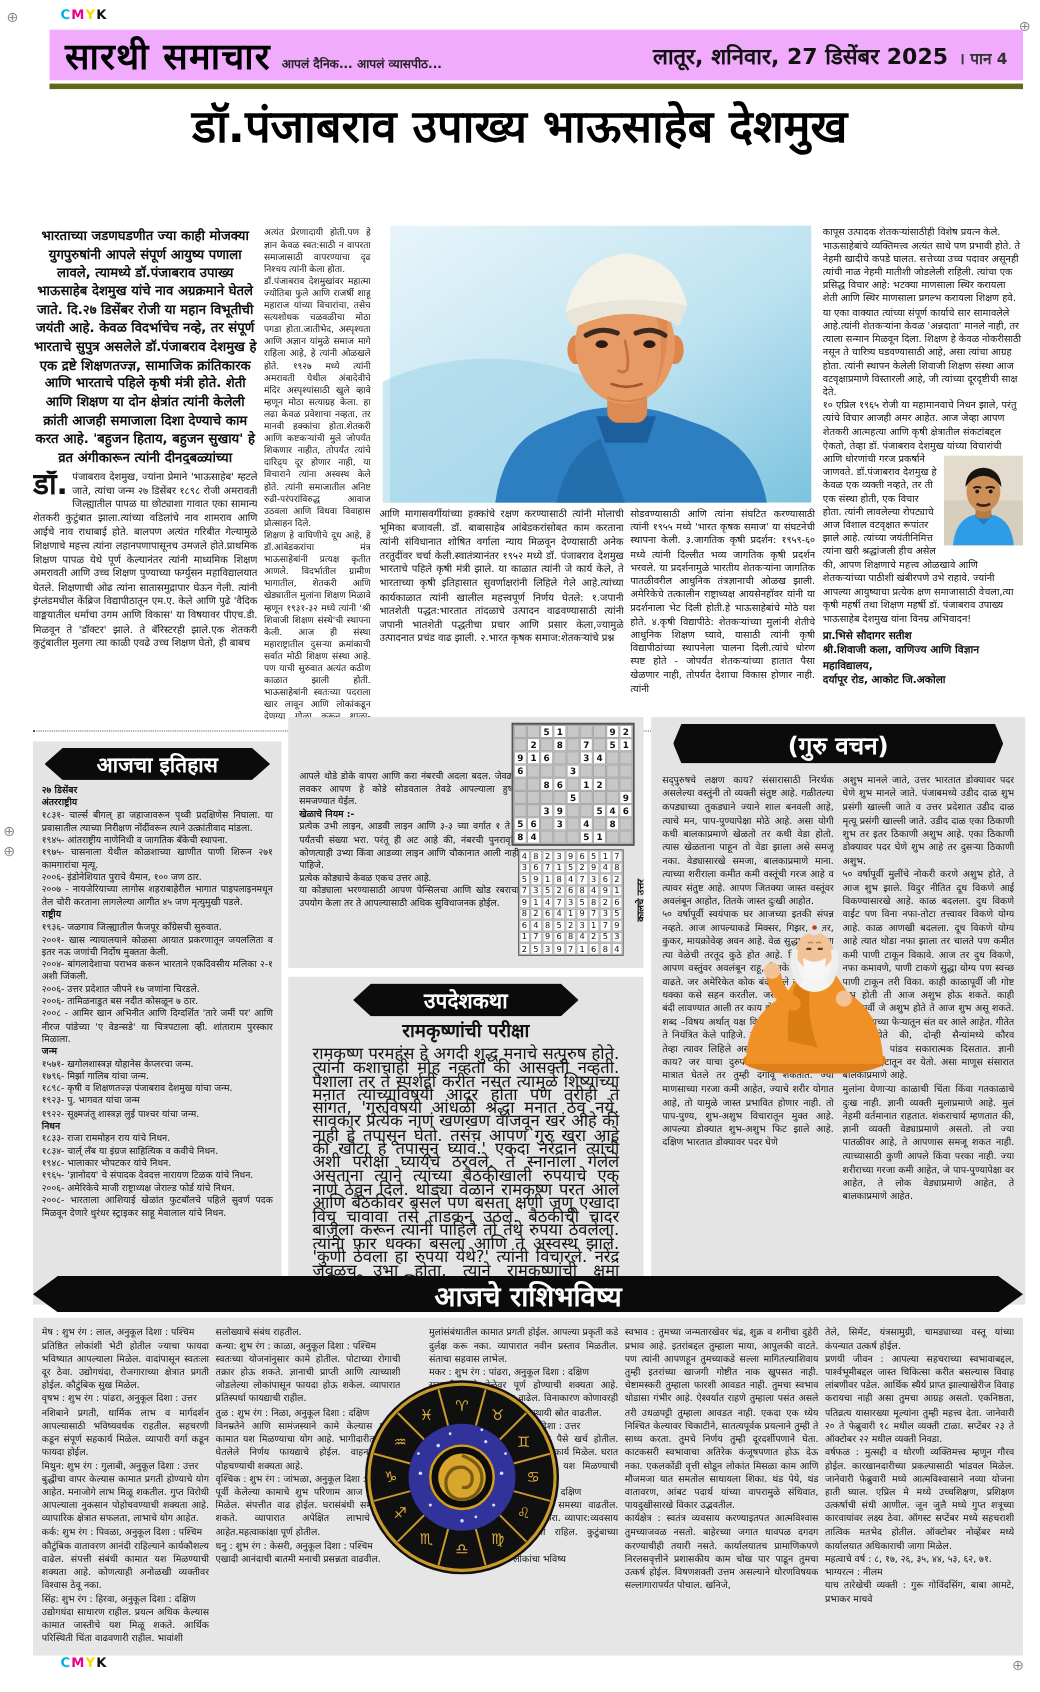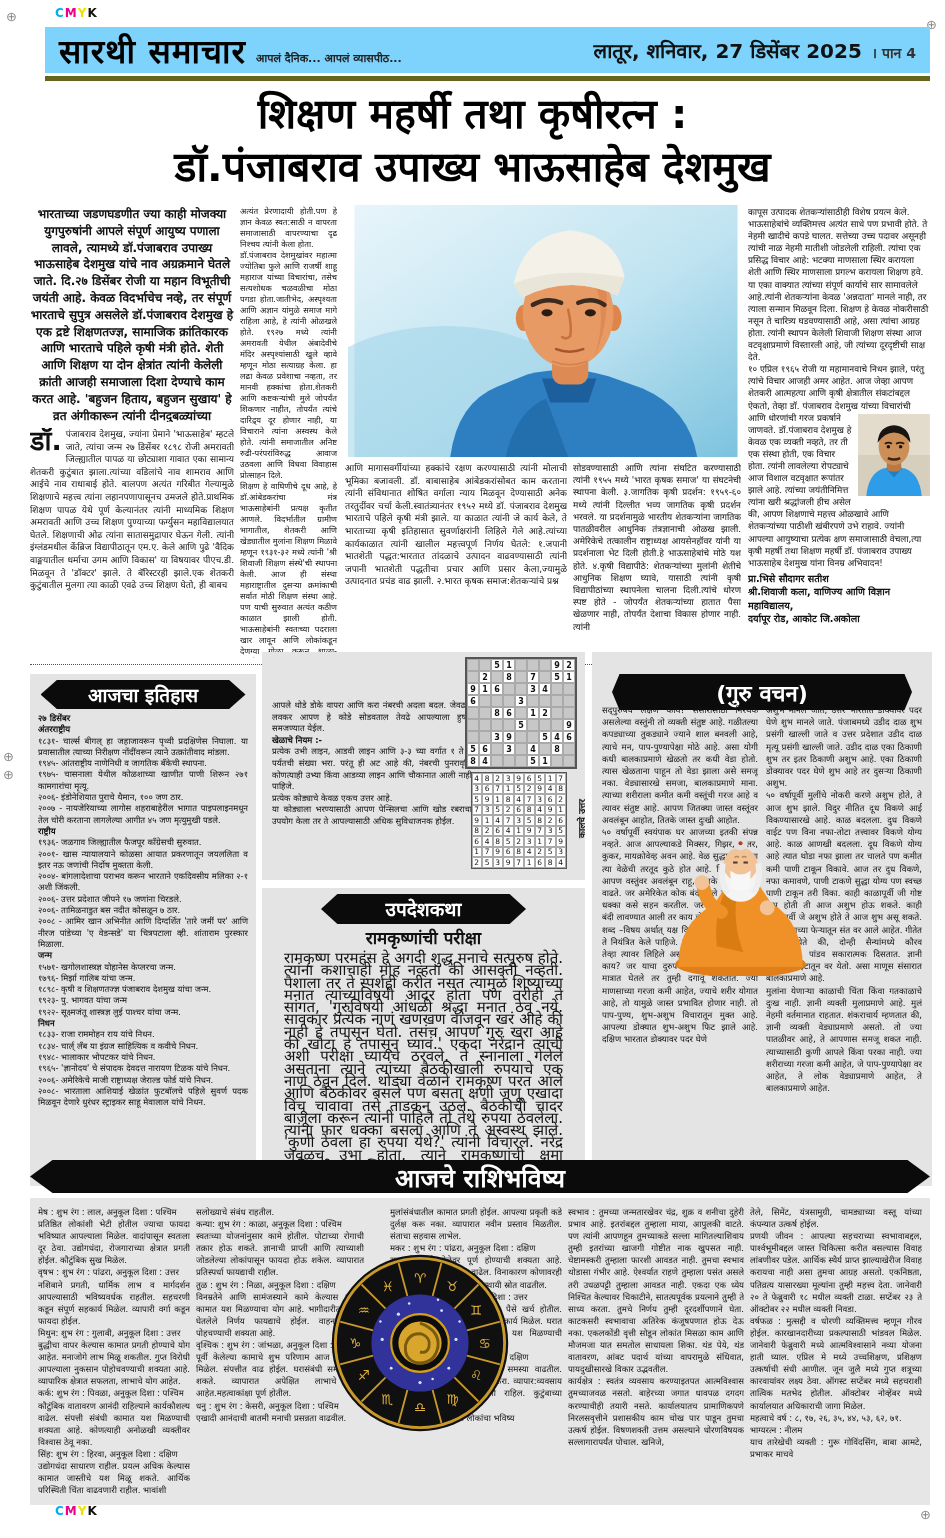--- a/index.html
+++ b/index.html
@@ -4,21 +4,21 @@
 <style>
   html,body{margin:0;padding:0;background:#fff;}
   .page{position:relative;width:945px;height:1538px;background:#ffffff;
         font-family:"DejaVu Sans",sans-serif;color:#111;overflow:hidden;}
   .abs{position:absolute;}
   .regmark{position:absolute;color:#8a8a8a;font-size:13px;line-height:13px;}
   .cmyk{position:absolute;font-size:12px;font-weight:bold;letter-spacing:1px;font-family:"DejaVu Sans",sans-serif;}
   .cmyk span.c{color:#00aeef}.cmyk span.m{color:#ec008c}.cmyk span.y{color:#f0e000}.cmyk span.k{color:#111}
 
   
-  .masthead{left:45px;top:27px;width:885px;height:46px;background:#7dd3fc;
+  .masthead{left:45px;top:27px;width:885px;height:46px;background:#f0abfc;
             display:flex;align-items:center;padding:0 14px;box-sizing:border-box;}
   .mast-title{font-size:33px;font-weight:bold;color:#000;letter-spacing:1px;white-space:nowrap;}
   .mast-tagline{font-size:11px;font-weight:bold;color:#222;margin:14px 0 0 10px;white-space:nowrap;}
   .mast-right{margin-left:auto;display:flex;align-items:baseline;gap:10px;}
   .mast-date{font-size:20px;font-weight:bold;white-space:nowrap;}
   .mast-page{font-size:14px;font-weight:bold;color:#333;white-space:nowrap;}
   .oliverule{left:45px;top:76px;width:885px;height:5px;background:#64661c;}
 
   
   .headline{left:30px;top:88px;width:885px;text-align:center;font-weight:bold;color:#000;}
@@ -51,21 +51,21 @@
   .sud-banner{position:absolute;left:18px;top:8px;width:195px;height:33px;font-size:21px;}
   .sudtxt{position:absolute;left:10px;top:48px;width:200px;font-size:8.4px;line-height:11.6px;text-align:justify;}
   .sgrid{display:grid;grid-template-columns:repeat(9,12px);grid-auto-rows:12px;border:2px solid #555;background:#fff;position:absolute;}
   .sgrid .cell{border:0.5px solid #aaa;font-size:8px;font-weight:bold;display:flex;align-items:center;justify-content:center;color:#111;}
   .sgrid .cell.blank{background:#c7c7c7;}
   .sgrid.small{grid-template-columns:repeat(9,10.5px);grid-auto-rows:10.5px;border:1.5px solid #555;}
   .sgrid.small .cell{font-size:7.5px;font-weight:normal;}
   .vlabel{position:absolute;transform:rotate(-90deg);transform-origin:center;font-size:9px;font-weight:bold;white-space:nowrap;}
 
   
-  .guru-banner{position:absolute;left:20px;top:22px;width:300px;height:36px;font-size:22px;}
+  .guru-banner{position:absolute;left:20px;top:6px;width:300px;height:36px;font-size:22px;}
   .gcol{position:absolute;font-size:8.6px;line-height:12.2px;text-align:justify;overflow:hidden;}
   .inset{position:absolute;background:#0a0a0a;color:#fff;font-weight:bold;text-align:center;
          font-size:15px;line-height:20px;display:flex;align-items:center;justify-content:center;border:2px solid #000;}
 
   
   .story-banner{margin:6px auto 2px auto;width:205px;height:30px;font-size:19px;}
   .story-title{text-align:center;font-size:17px;font-weight:bold;line-height:24px;}
   .storytxt{font-size:15px;line-height:12.3px;padding:2px 22px;text-align:justify;}
 
   
@@ -96,21 +96,20 @@
     <span class="mast-title">सारथी समाचार</span>
     <span class="mast-tagline">आपलं दैनिक... आपलं व्यासपीठ...</span>
     <span class="mast-right">
       <span class="mast-date">लातूर, शनिवार, 27 डिसेंबर 2025</span>
       <span class="mast-page">। पान 4</span>
     </span>
   </div>
   <div class="abs oliverule"></div>
 
   <div class="abs headline">
-    <div class="l1">शिक्षण महर्षी तथा कृषीरत्न :</div>
     <div class="l2">डॉ.पंजाबराव उपाख्य भाऊसाहेब देशमुख</div>
   </div>
 
   <div class="col" style="left:30px;top:206px;width:204px;height:452px">
     <div class="intro" style="height:216px;overflow:hidden">भारताच्या जडणघडणीत ज्या काही मोजक्या युगपुरुषांनी आपले संपूर्ण आयुष्य पणाला लावले, त्यामध्ये डॉ.पंजाबराव उपाख्य भाऊसाहेब देशमुख यांचे नाव अग्रक्रमाने घेतले जाते. दि.२७ डिसेंबर रोजी या महान विभूतीची जयंती आहे. केवळ विदर्भाचेच नव्हे, तर संपूर्ण भारताचे सुपुत्र असलेले डॉ.पंजाबराव देशमुख हे एक द्रष्टे शिक्षणतज्ज्ञ, सामाजिक क्रांतिकारक आणि भारताचे पहिले कृषी मंत्री होते. शेती आणि शिक्षण या दोन क्षेत्रांत त्यांनी केलेली क्रांती आजही समाजाला दिशा देण्याचे काम करत आहे. 'बहुजन हिताय, बहुजन सुखाय' हे व्रत अंगीकारून त्यांनी दीनदुबळ्यांच्या उद्धारासाठी आपले जीवन समर्पित केले.</div>
     <div class="bodytxt justify" style="margin-top:6px;height:228px;overflow:hidden">
       <span class="dropcap">डॉ.</span><span>पंजाबराव देशमुख, ज्यांना प्रेमाने 'भाऊसाहेब' म्हटले जाते, त्यांचा जन्म २७ डिसेंबर १८९८ रोजी अमरावती जिल्ह्यातील पापळ या छोट्याशा गावात एका सामान्य शेतकरी कुटुंबात झाला.त्यांच्या वडिलांचे नाव शामराव आणि आईचे नाव राधाबाई होते. बालपण अत्यंत गरिबीत गेल्यामुळे शिक्षणाचे महत्त्व त्यांना लहानपणापासूनच उमजले होते.प्राथमिक शिक्षण पापळ येथे पूर्ण केल्यानंतर त्यांनी माध्यमिक शिक्षण अमरावती आणि उच्च शिक्षण पुण्याच्या फर्ग्युसन महाविद्यालयात घेतले. शिक्षणाची ओढ त्यांना सातासमुद्रापार घेऊन गेली. त्यांनी इंग्लंडमधील केंब्रिज विद्यापीठातून एम.ए. केले आणि पुढे 'वैदिक वाङ्मयातील धर्माचा उगम आणि विकास' या विषयावर पीएच.डी. मिळवून ते 'डॉक्टर' झाले. ते बॅरिस्टरही झाले.एक शेतकरी कुटुंबातील मुलगा त्या काळी एवढे उच्च शिक्षण घेतो, ही बाबच</span>
     </div>
   </div>
 

